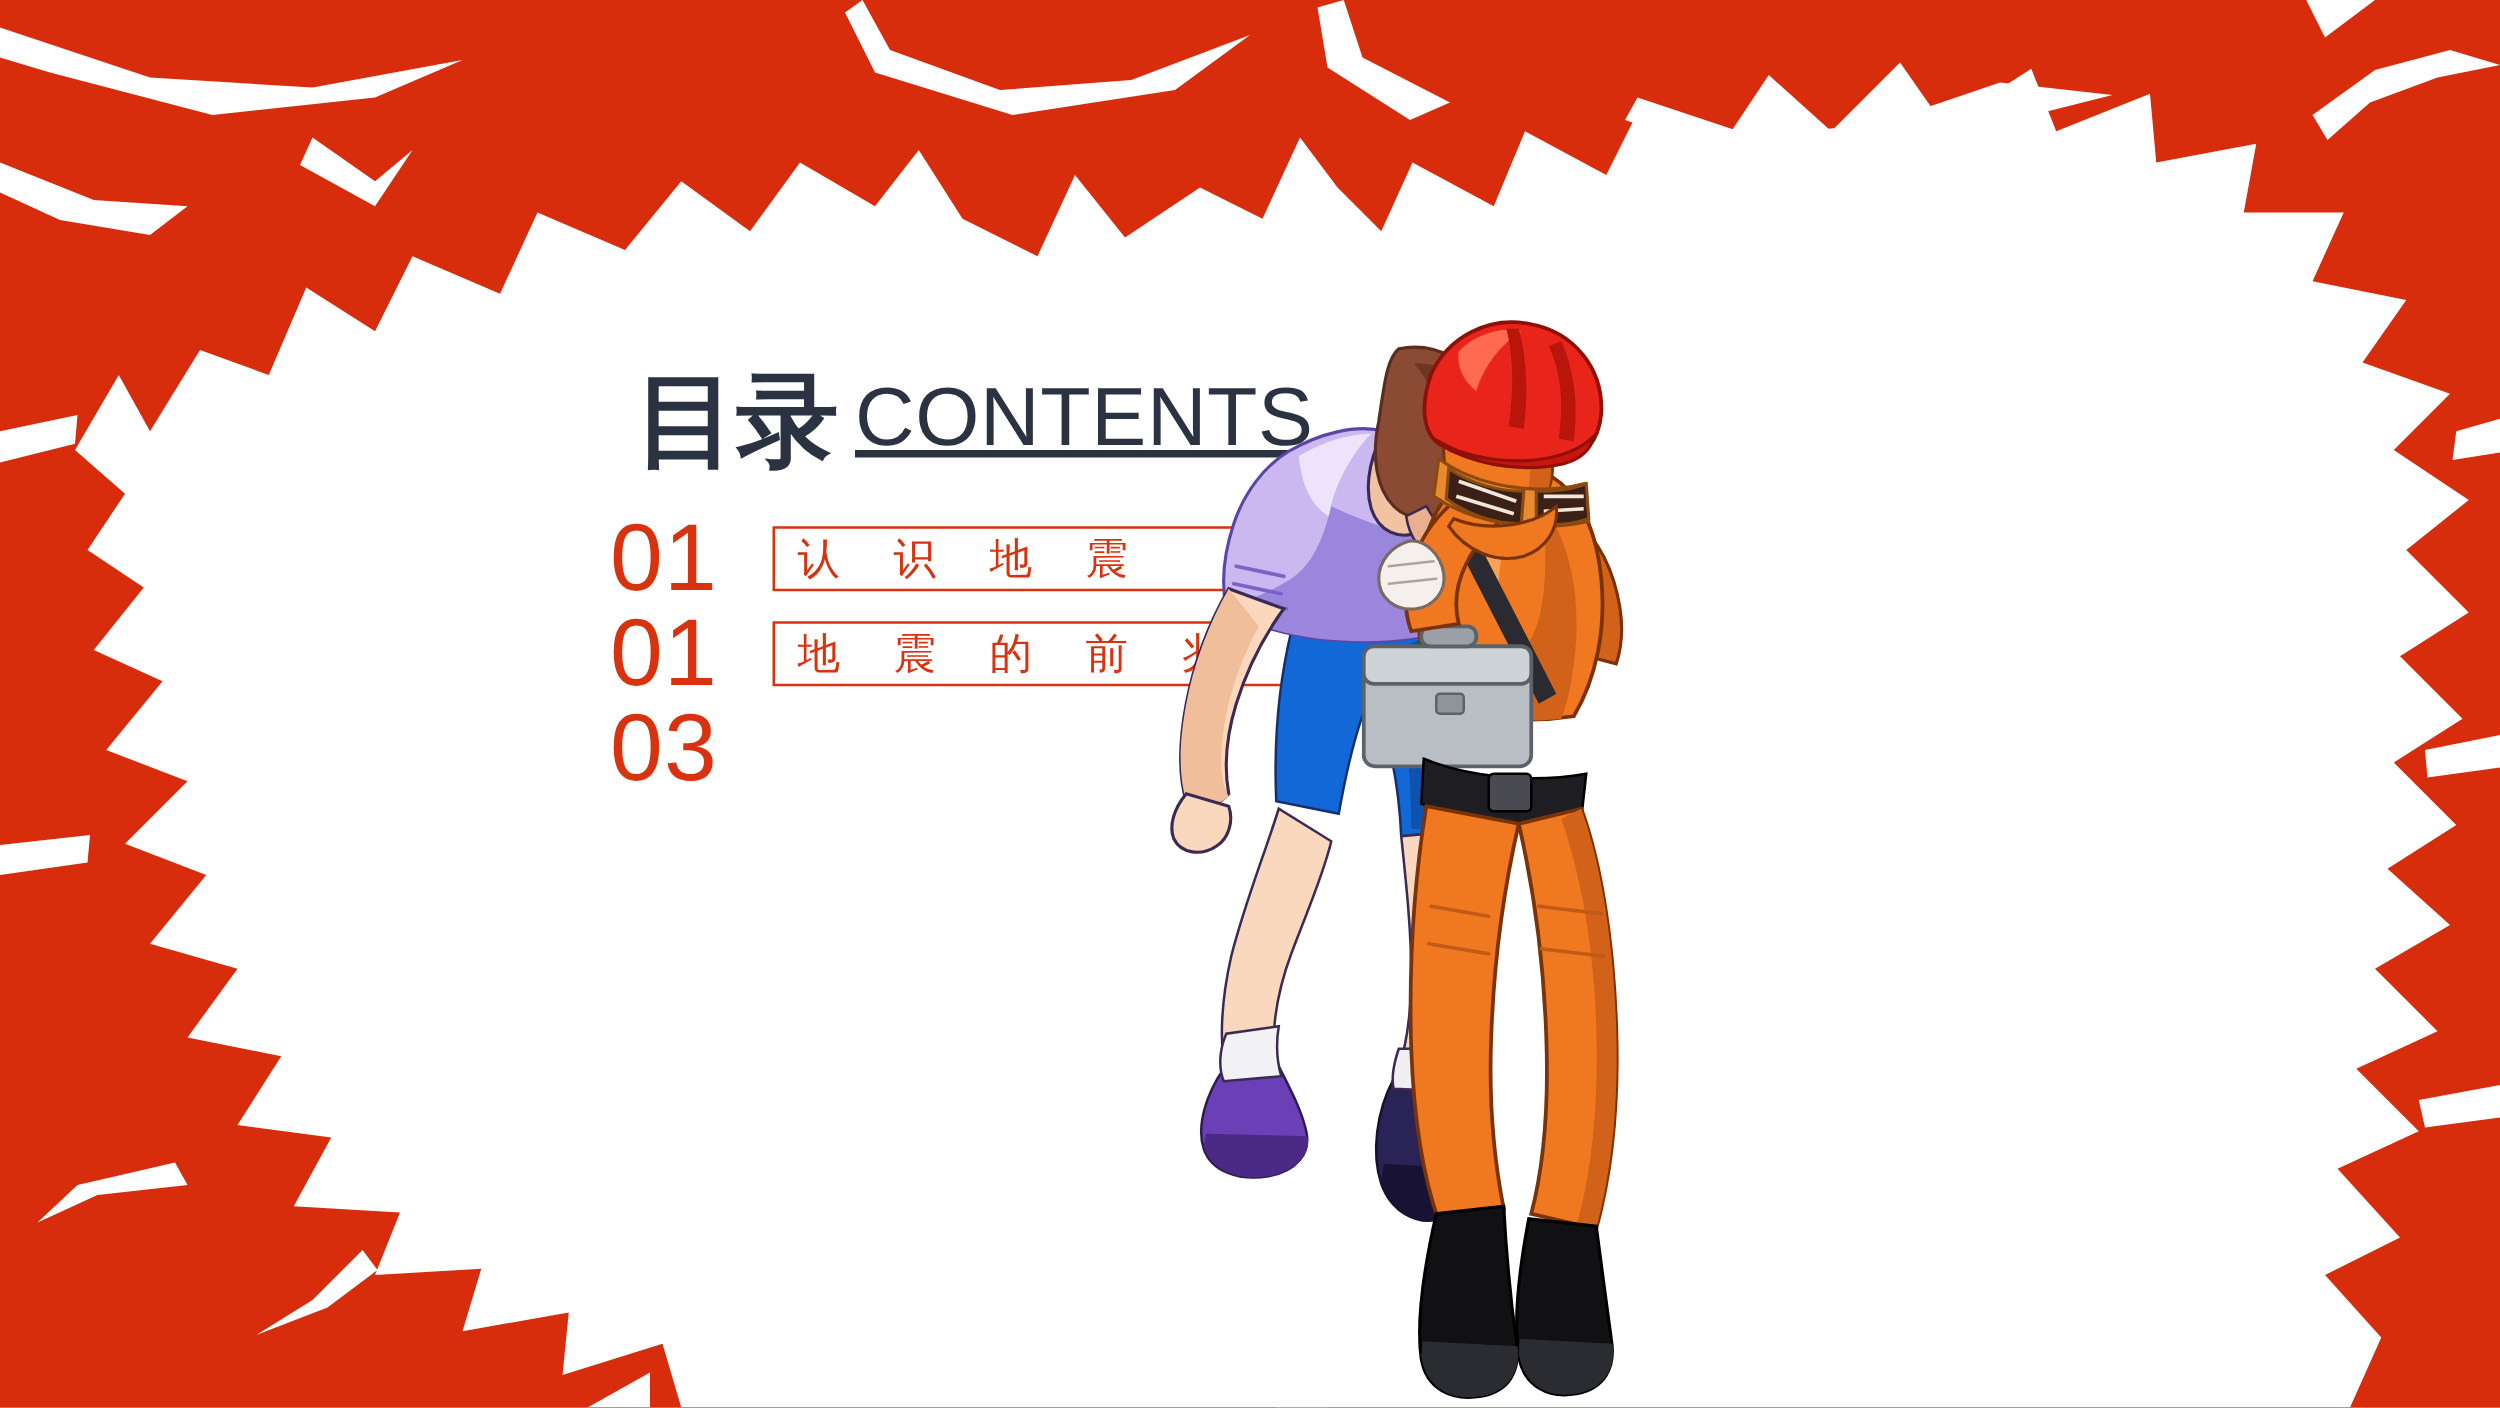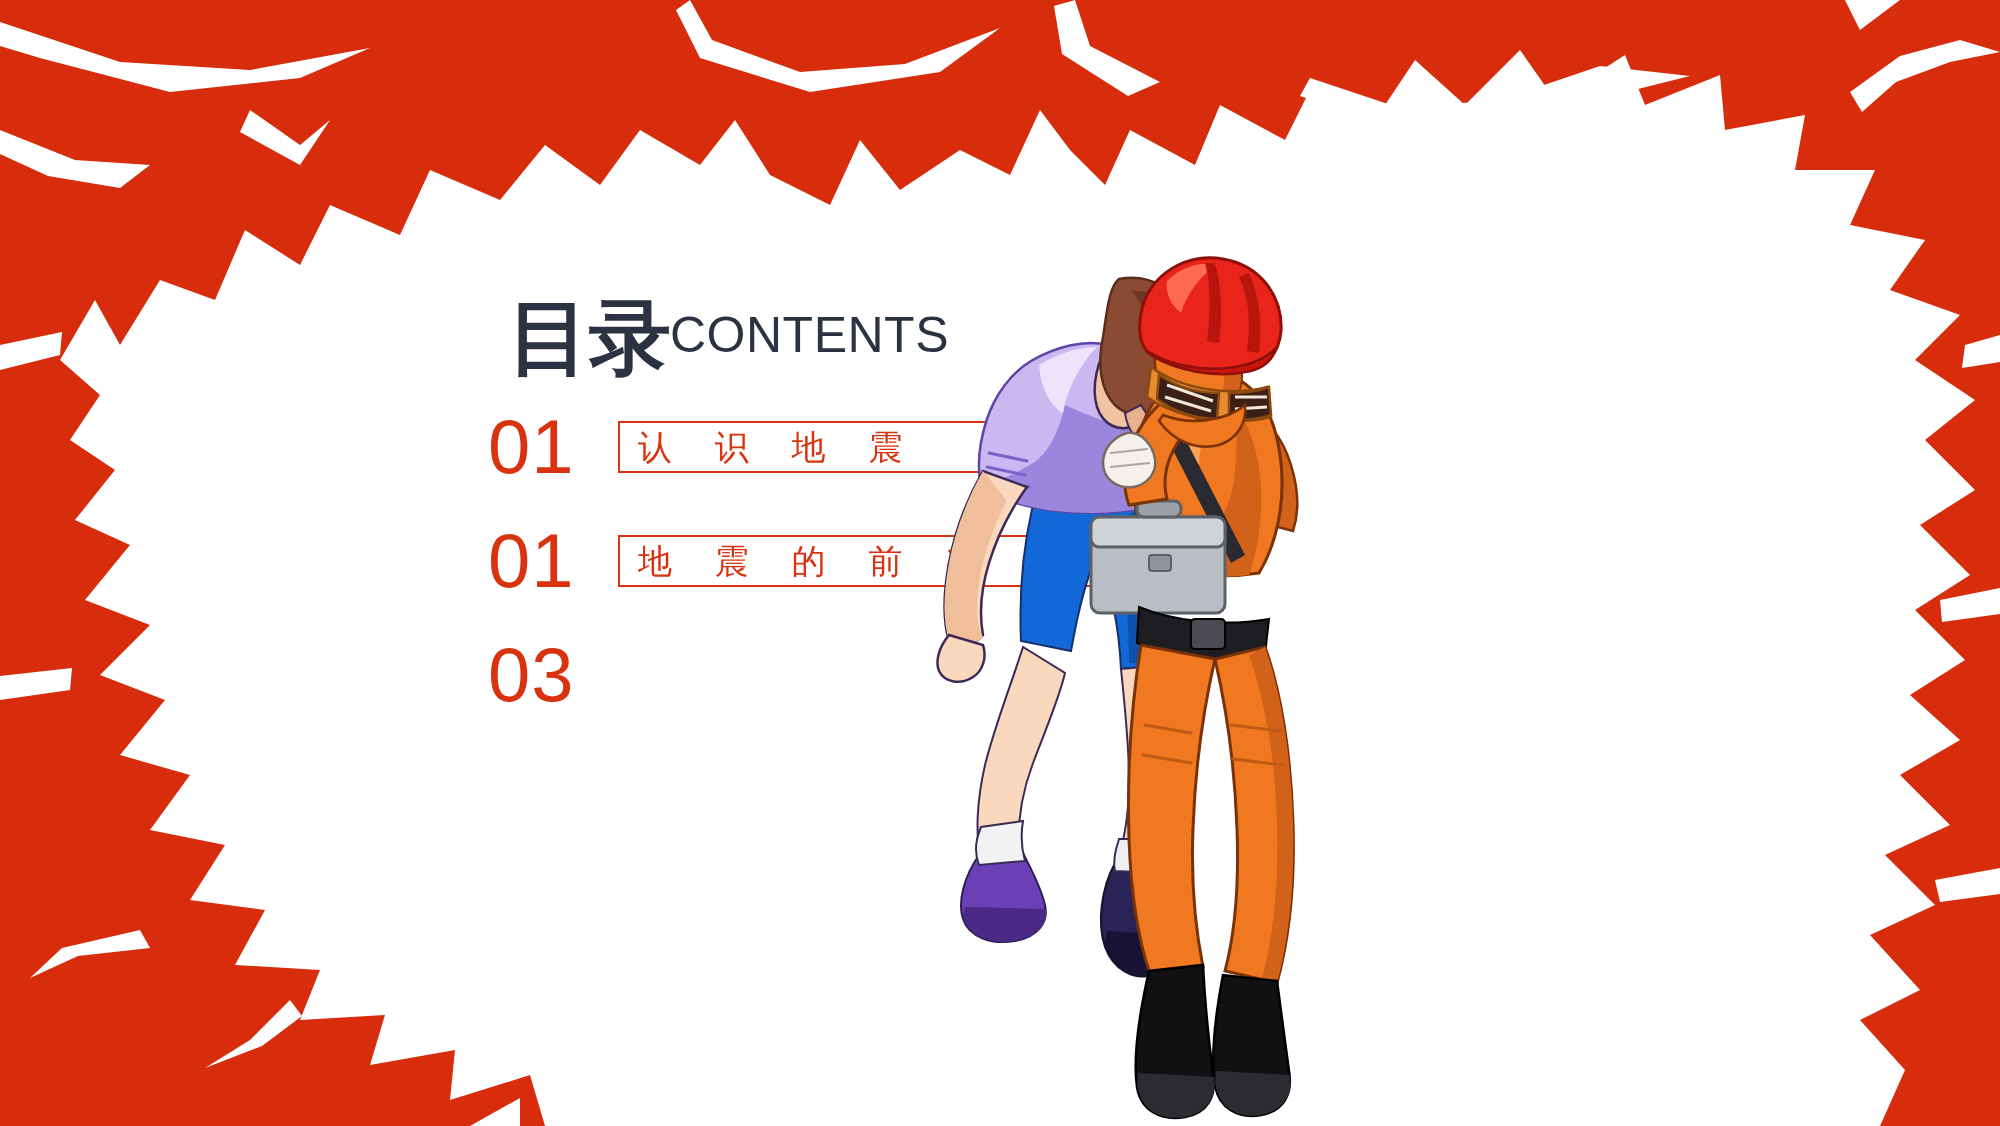--- a/index.html
+++ b/index.html
@@ -25,44 +25,46 @@
   #content {
     position:absolute;
     left:488px; top:300px;
     width:640px;
     z-index:6;
   }
 
   
   #title-row {
     display:flex;
-    align-items:center;
+    align-items:flex-start;
+    gap:14px;
     margin-left:20px;
     margin-bottom:34px;
   }
   #title-cn {
     font-family:"DejaVu Sans","Liberation Sans",sans-serif;
     font-size:82px;
     font-weight:bold;
     color:#2B3242;
     line-height:0.92;
     letter-spacing:-1px;
   }
   #title-en {
     font-family:"Liberation Sans",sans-serif;
-    font-size:50px;
+    font-size:66px;
     font-weight:400;
     color:#2B3242;
     line-height:1;
     letter-spacing:0.5px;
     padding-bottom:6px;
-  }
-
-  
-  #toc-list { display:flex; flex-direction:column; gap:38px; }
+    text-decoration:underline;
+  }
+
+  
+  #toc-list { display:flex; flex-direction:column; }
   .toc-item { display:flex; align-items:center; gap:26px; }
   .toc-num {
     font-family:"Liberation Sans",sans-serif;
     font-size:76px;
     font-weight:400;
     color:#D8320F;
     line-height:1;
     width:104px;
     letter-spacing:1px;
   }

